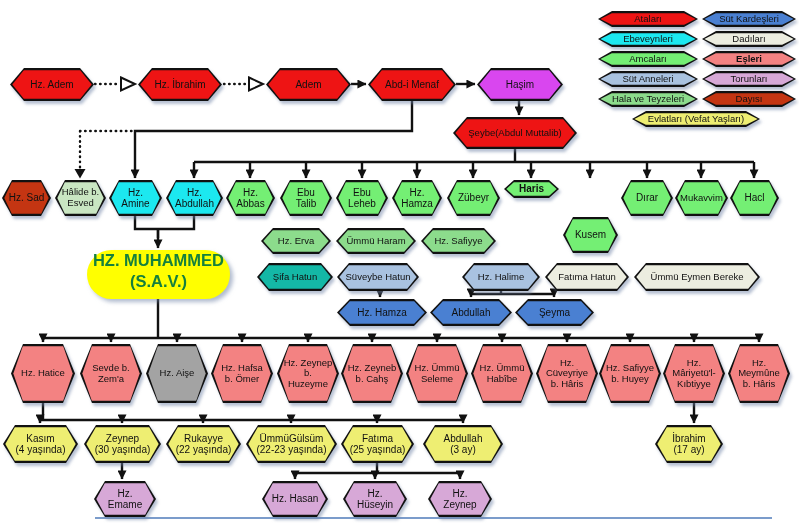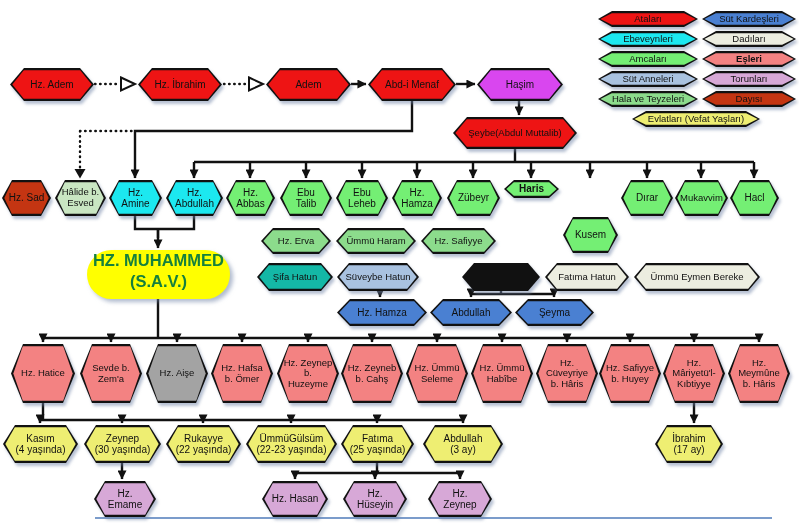--- a/index.html
+++ b/index.html
@@ -176,20 +176,21 @@
       <div class="hex" style="left: 257px; top: 263px; width: 76px; height: 28px;">
         <div class="hexo" style="clip-path: polygon(12px 0px, calc(100% - 12px) 0px, 100% 50%, calc(100% - 12px) 100%, 12px 100%, 0px 50%);"></div>
         <div class="hexi" style="clip-path: polygon(9.5px 0px, calc(100% - 9.5px) 0px, 100% 50%, calc(100% - 9.5px) 100%, 9.5px 100%, 0px 50%); background: #14b8a6; font-size: 9.5px;"><span>Şifa Hatun</span></div>
       </div>
       <div class="hex" style="left: 337px; top: 263px; width: 82px; height: 28px;">
         <div class="hexo" style="clip-path: polygon(12px 0px, calc(100% - 12px) 0px, 100% 50%, calc(100% - 12px) 100%, 12px 100%, 0px 50%);"></div>
         <div class="hexi" style="clip-path: polygon(9.5px 0px, calc(100% - 9.5px) 0px, 100% 50%, calc(100% - 9.5px) 100%, 9.5px 100%, 0px 50%); background: rgb(169, 194, 224); font-size: 9.5px;"><span>Süveybe Hatun</span></div>
       </div>
       <div class="hex" style="left: 462px; top: 263px; width: 78px; height: 28px;">
         <div class="hexo" style="clip-path: polygon(12px 0px, calc(100% - 12px) 0px, 100% 50%, calc(100% - 12px) 100%, 12px 100%, 0px 50%);"></div>
+        <div class="hexi" style="clip-path: polygon(9.5px 0px, calc(100% - 9.5px) 0px, 100% 50%, calc(100% - 9.5px) 100%, 9.5px 100%, 0px 50%); background: rgb(169, 194, 224); font-size: 9.5px;"><span>Hz. Halime</span></div>
       </div>
       <div class="hex" style="left: 545px; top: 263px; width: 84px; height: 28px;">
         <div class="hexo" style="clip-path: polygon(12px 0px, calc(100% - 12px) 0px, 100% 50%, calc(100% - 12px) 100%, 12px 100%, 0px 50%);"></div>
         <div class="hexi" style="clip-path: polygon(9.5px 0px, calc(100% - 9.5px) 0px, 100% 50%, calc(100% - 9.5px) 100%, 9.5px 100%, 0px 50%); background: rgb(236, 237, 224); font-size: 9.5px; text-align: right;"><span>Fatıma Hatun</span></div>
       </div>
       <div class="hex" style="left: 634px; top: 263px; width: 126px; height: 28px;">
         <div class="hexo" style="clip-path: polygon(12px 0px, calc(100% - 12px) 0px, 100% 50%, calc(100% - 12px) 100%, 12px 100%, 0px 50%);"></div>
         <div class="hexi" style="clip-path: polygon(9.5px 0px, calc(100% - 9.5px) 0px, 100% 50%, calc(100% - 9.5px) 100%, 9.5px 100%, 0px 50%); background: rgb(236, 237, 224); font-size: 9.5px;"><span>Ümmü Eymen Bereke</span></div>
       </div>
       <div class="hex" style="left: 337px; top: 299px; width: 90px; height: 27px;">

